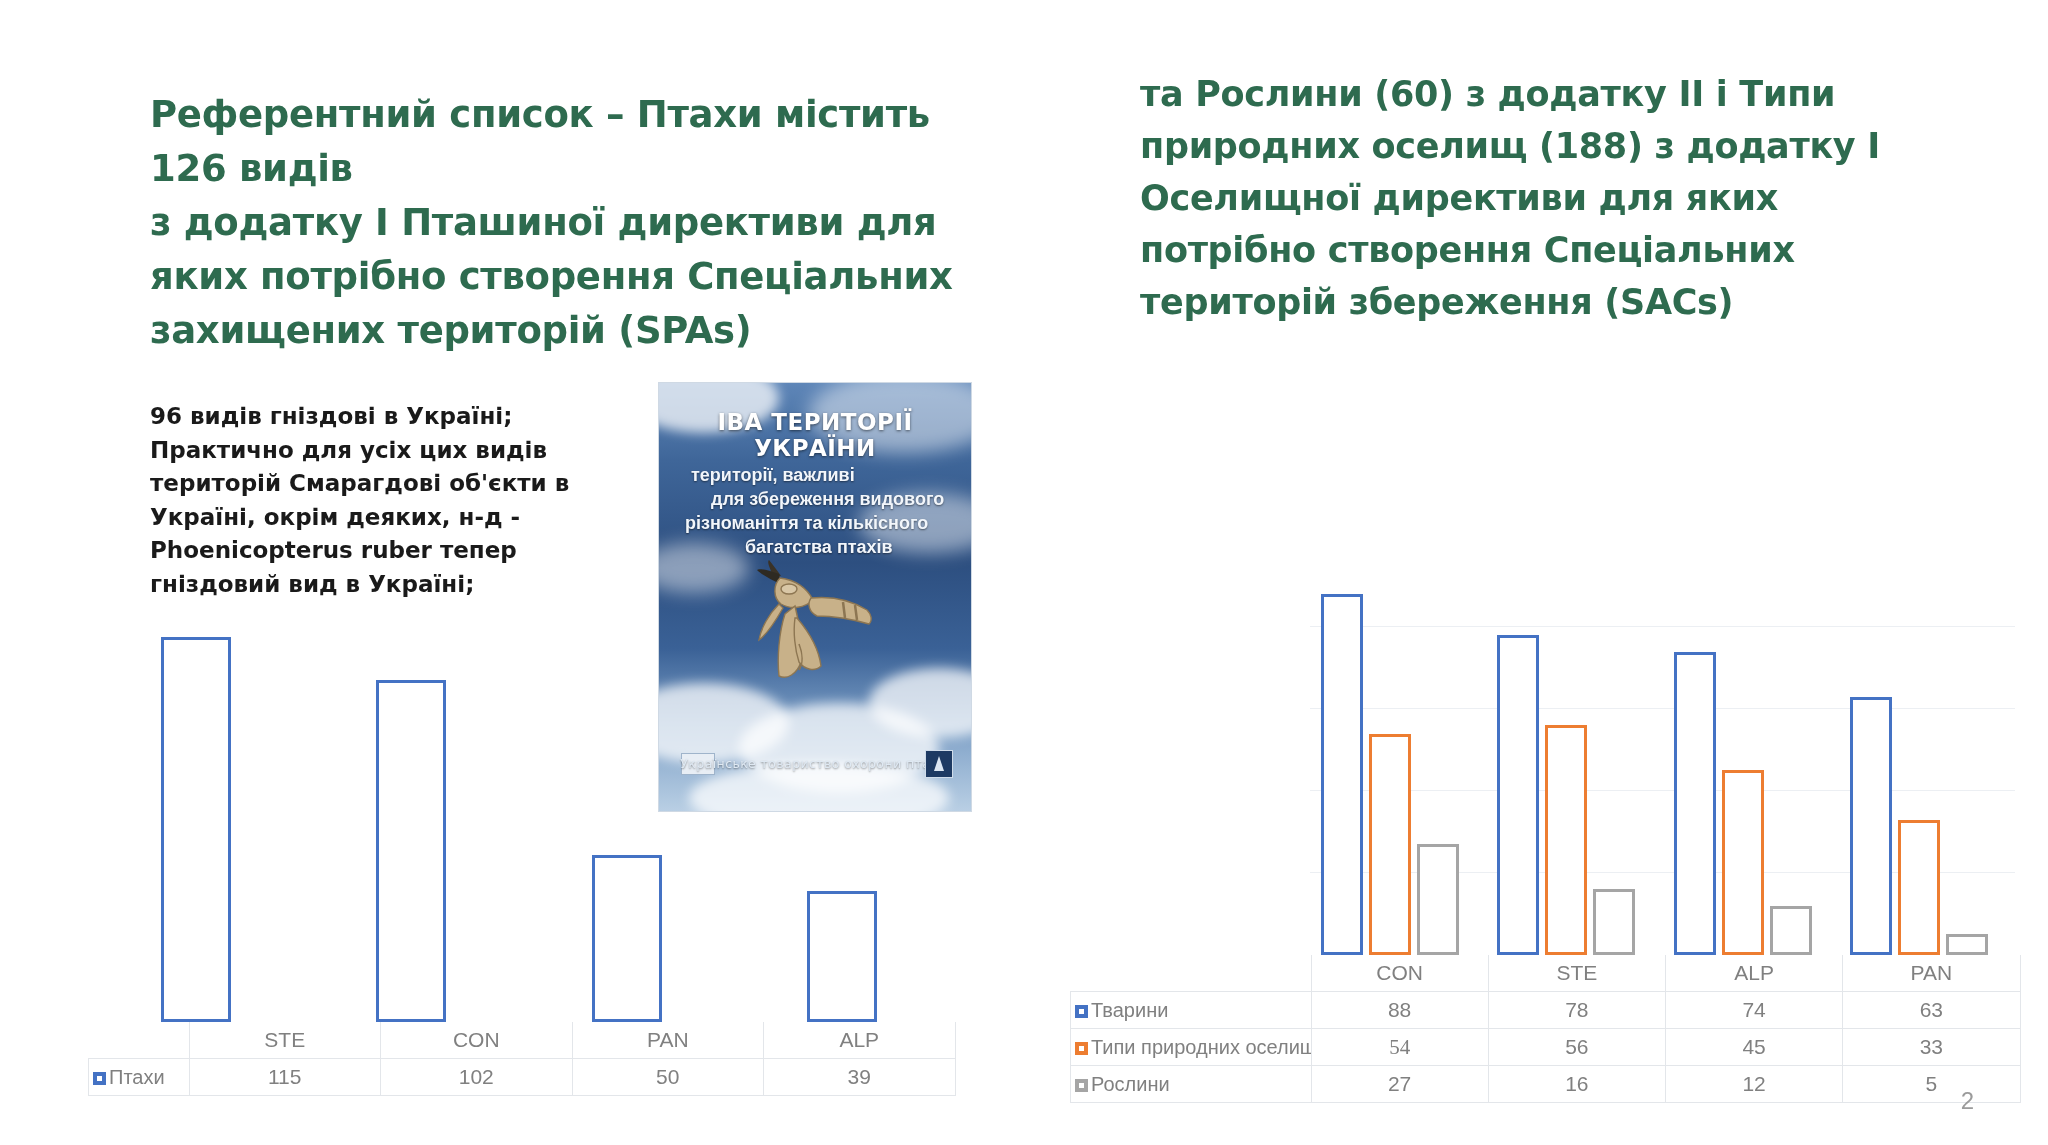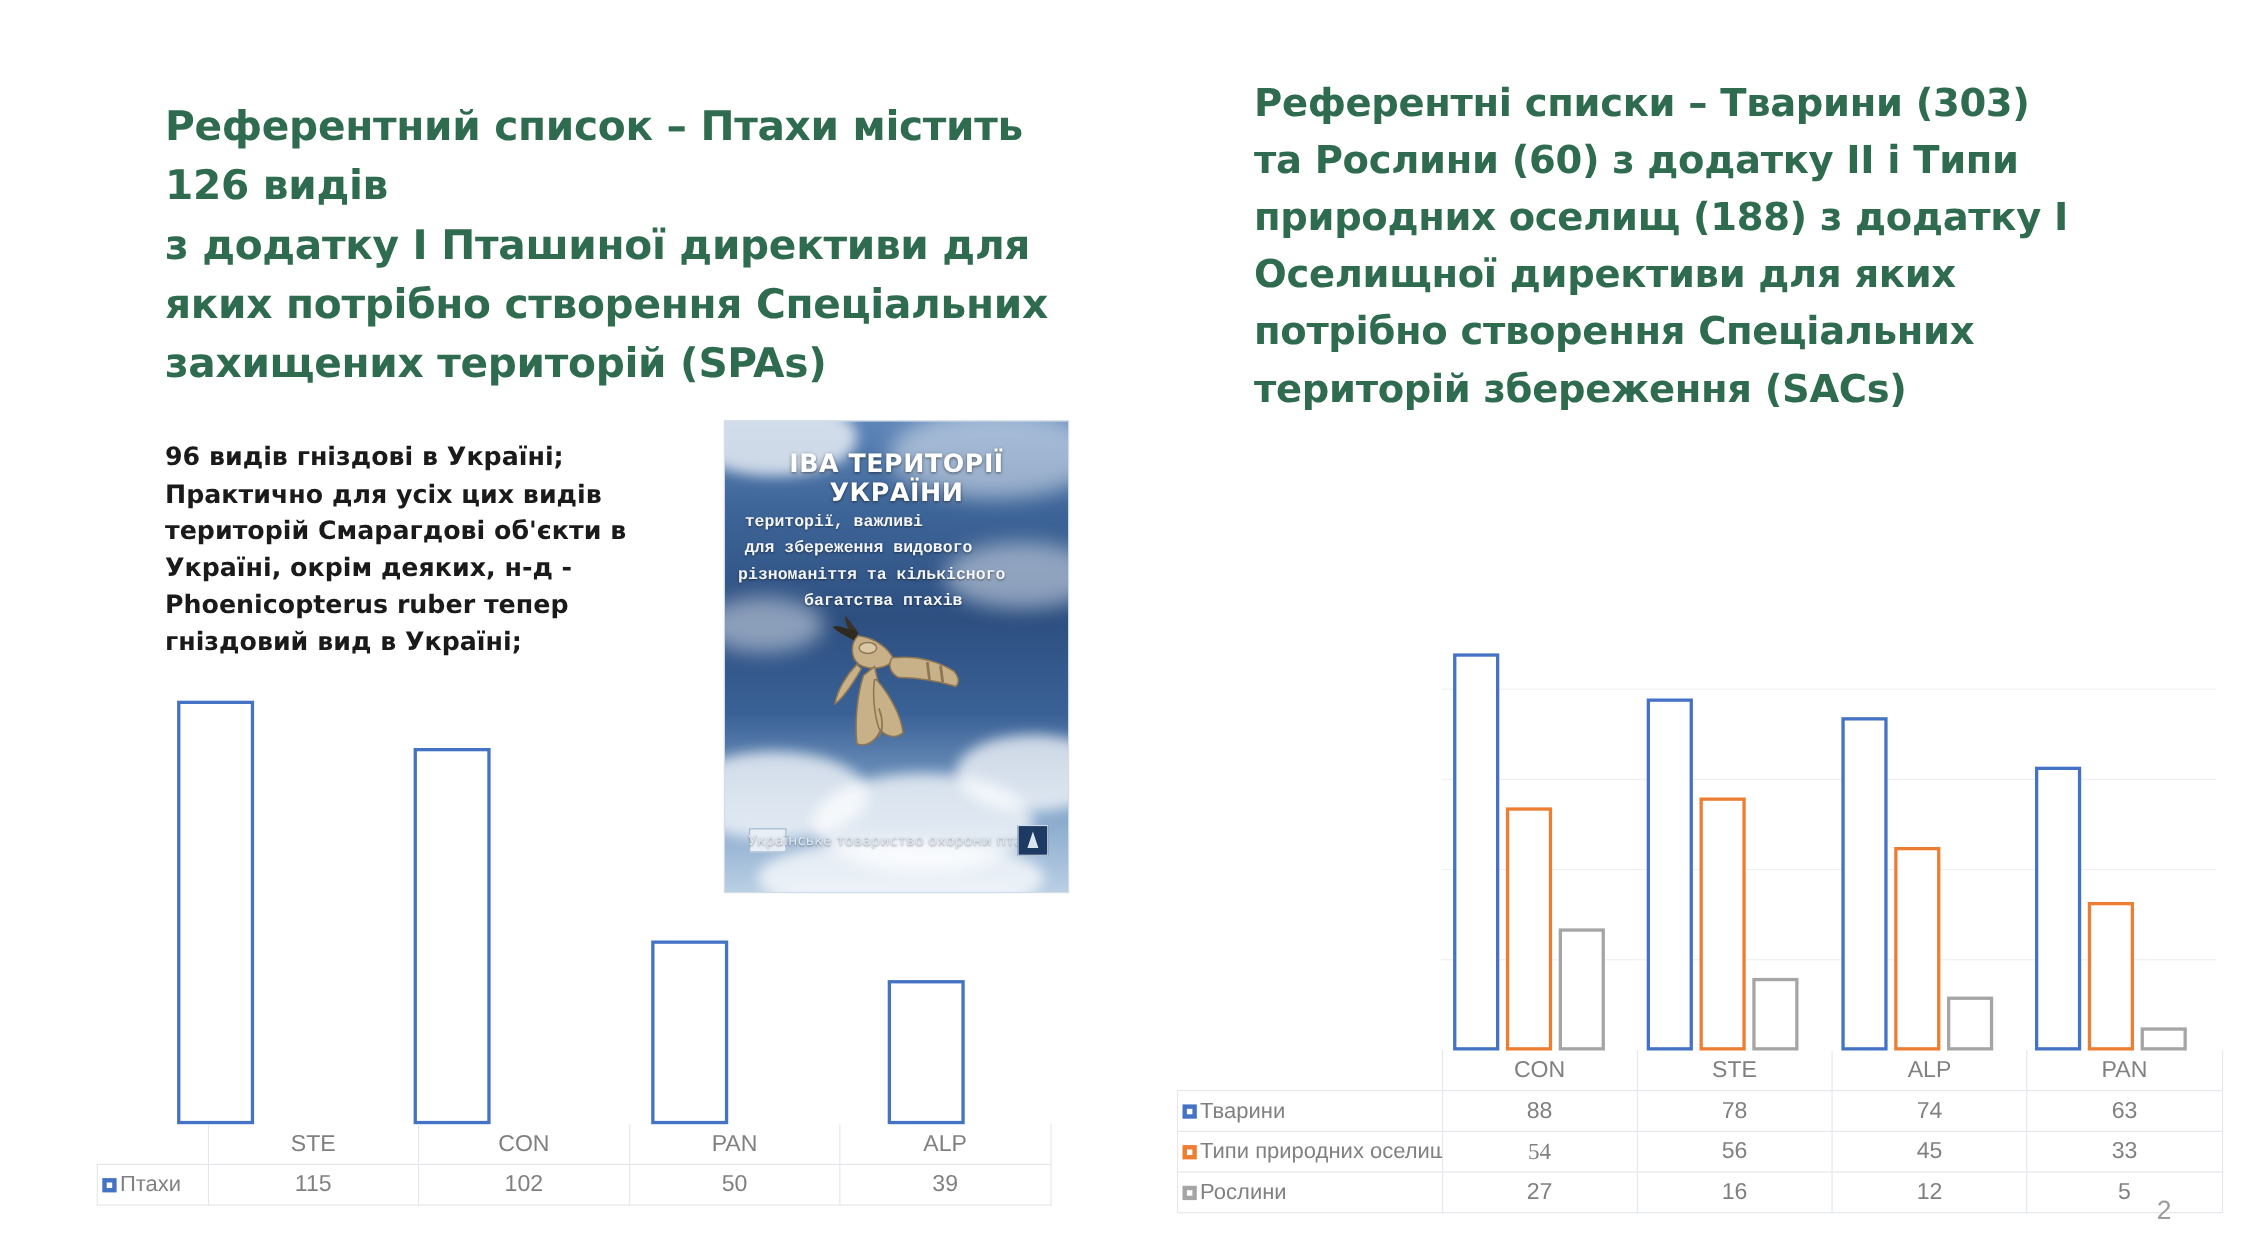--- a/index.html
+++ b/index.html
@@ -85,33 +85,33 @@
     color: #ffffff;
     font-family: "DejaVu Sans", sans-serif;
     font-weight: bold;
     font-size: 23px;
     letter-spacing: 0.5px;
     text-shadow: 0 1px 3px rgba(0,0,0,0.55);
     z-index: 4;
   }
   #book-cover .cover-sub {
     position: absolute;
-    left: 12px; right: 18px;
+    left: 26px; right: 18px;
     top: 80px;
     color: #f2f6fb;
-    font-family: Liberation Mono, monospace;
+    font-family: Liberation Sans, sans-serif;
     font-weight: bold;
-    font-size: 15px;
+    font-size: 18px;
     line-height: 24px;
     text-shadow: 0 1px 2px rgba(0,0,0,0.5);
     z-index: 4;
   }
   #book-cover .cover-sub .ln { display: block; white-space: pre; }
   #book-cover .cover-sub .ln:nth-child(1) { padding-left: 6px; }
-  #book-cover .cover-sub .ln:nth-child(2) { padding-left: 6px; }
+  #book-cover .cover-sub .ln:nth-child(2) { padding-left: 6px; margin-left: 20px; }
   #book-cover .cover-sub .ln:nth-child(4) { padding-left: 60px; }
   #book-cover .cover-footer {
     position: absolute;
     left: 0; right: 0;
     bottom: 40px;
     text-align: center;
     color: #dfe9f3;
     font-family: "DejaVu Sans", sans-serif;
     font-size: 12.5px;
     letter-spacing: 0.4px;
@@ -235,21 +235,20 @@
 
   <div class="title" id="title-left">
     <span class="ln">Референтний список – Птахи містить</span>
     <span class="ln">126 видів</span>
     <span class="ln">з додатку I Пташиної директиви для</span>
     <span class="ln">яких потрібно створення Спеціальних</span>
     <span class="ln">захищених територій (SPAs)</span>
   </div>
 
   <div class="title" id="title-right">
-    <span class="ln">Референтні списки – Тварини (303)</span>
     <span class="ln">та Рослини (60) з додатку II і Типи</span>
     <span class="ln">природних оселищ (188) з додатку I</span>
     <span class="ln">Оселищної директиви для яких</span>
     <span class="ln">потрібно створення Спеціальних</span>
     <span class="ln">територій збереження (SACs)</span>
   </div>
 
   <div id="body-left">
     <span class="ln">96 видів гніздові в Україні;</span>
     <span class="ln">Практично для усіх цих видів</span>

